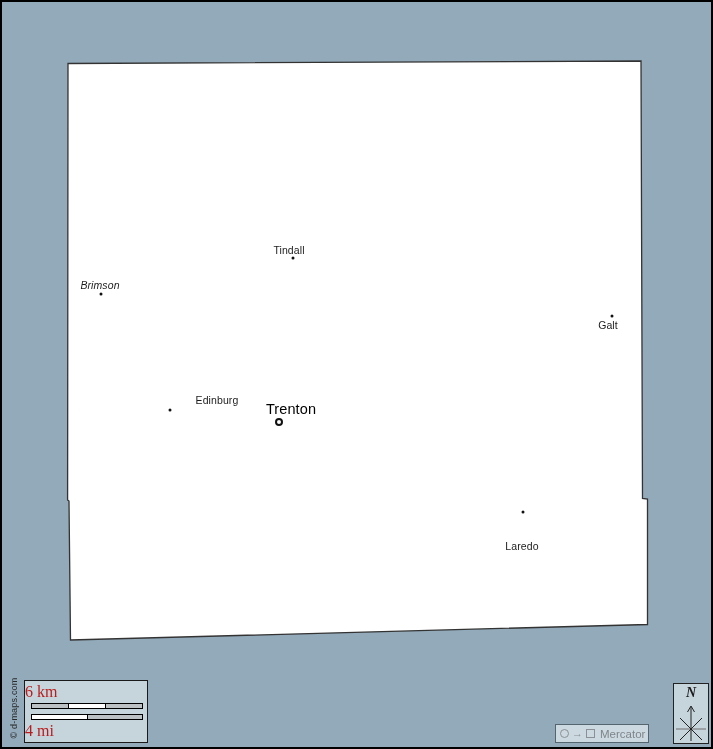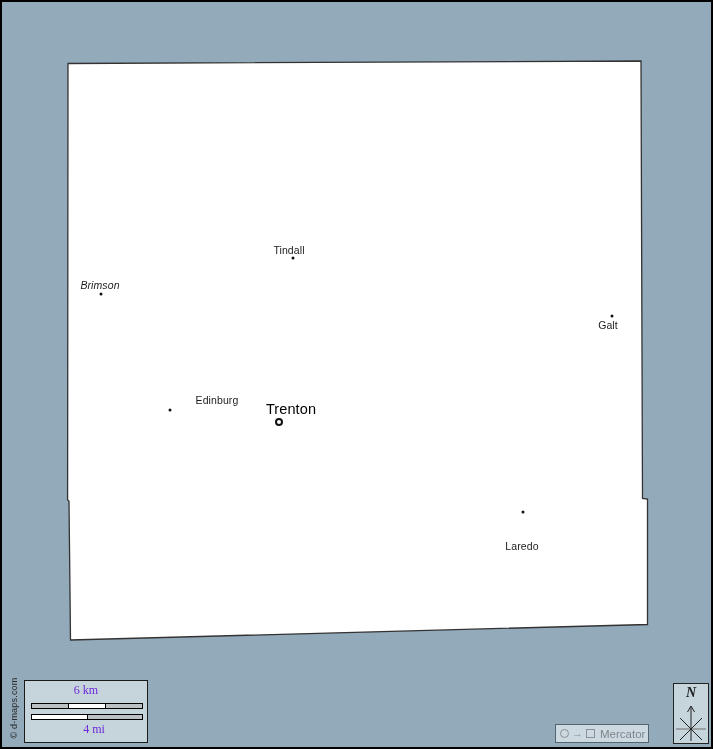--- a/index.html
+++ b/index.html
@@ -49,26 +49,26 @@
 
   
   .scale-panel{
     position:absolute;left:22px;top:678px;
     width:124px;height:63px;
     background:#c6d4dc;
     border:1px solid #1a1a1a;
     box-sizing:border-box;
   }
   .scale-km-label,.scale-mi-label{
-    position:absolute;width:100%;text-align:center;
+    position:absolute;width:100%;
     font-family:"Liberation Serif",serif;
-    font-size:12px;color:#6d28d9;
+    font-size:16px;color:#b91c1c;
   }
   .scale-km-label{top:2px;}
-  .scale-mi-label{top:41px;padding-left:8px;}
+  .scale-mi-label{top:41px;}
   .scale-bar{
     position:absolute;left:6px;width:110px;height:4px;
     border:1px solid #000;
     display:flex;
   }
   .bar-km{top:22px;}
   .bar-mi{top:33px;}
   .seg{height:100%;}
   .seg+.seg{border-left:1px solid #000;}
   .seg.gray{background:#bcc1c3;}

